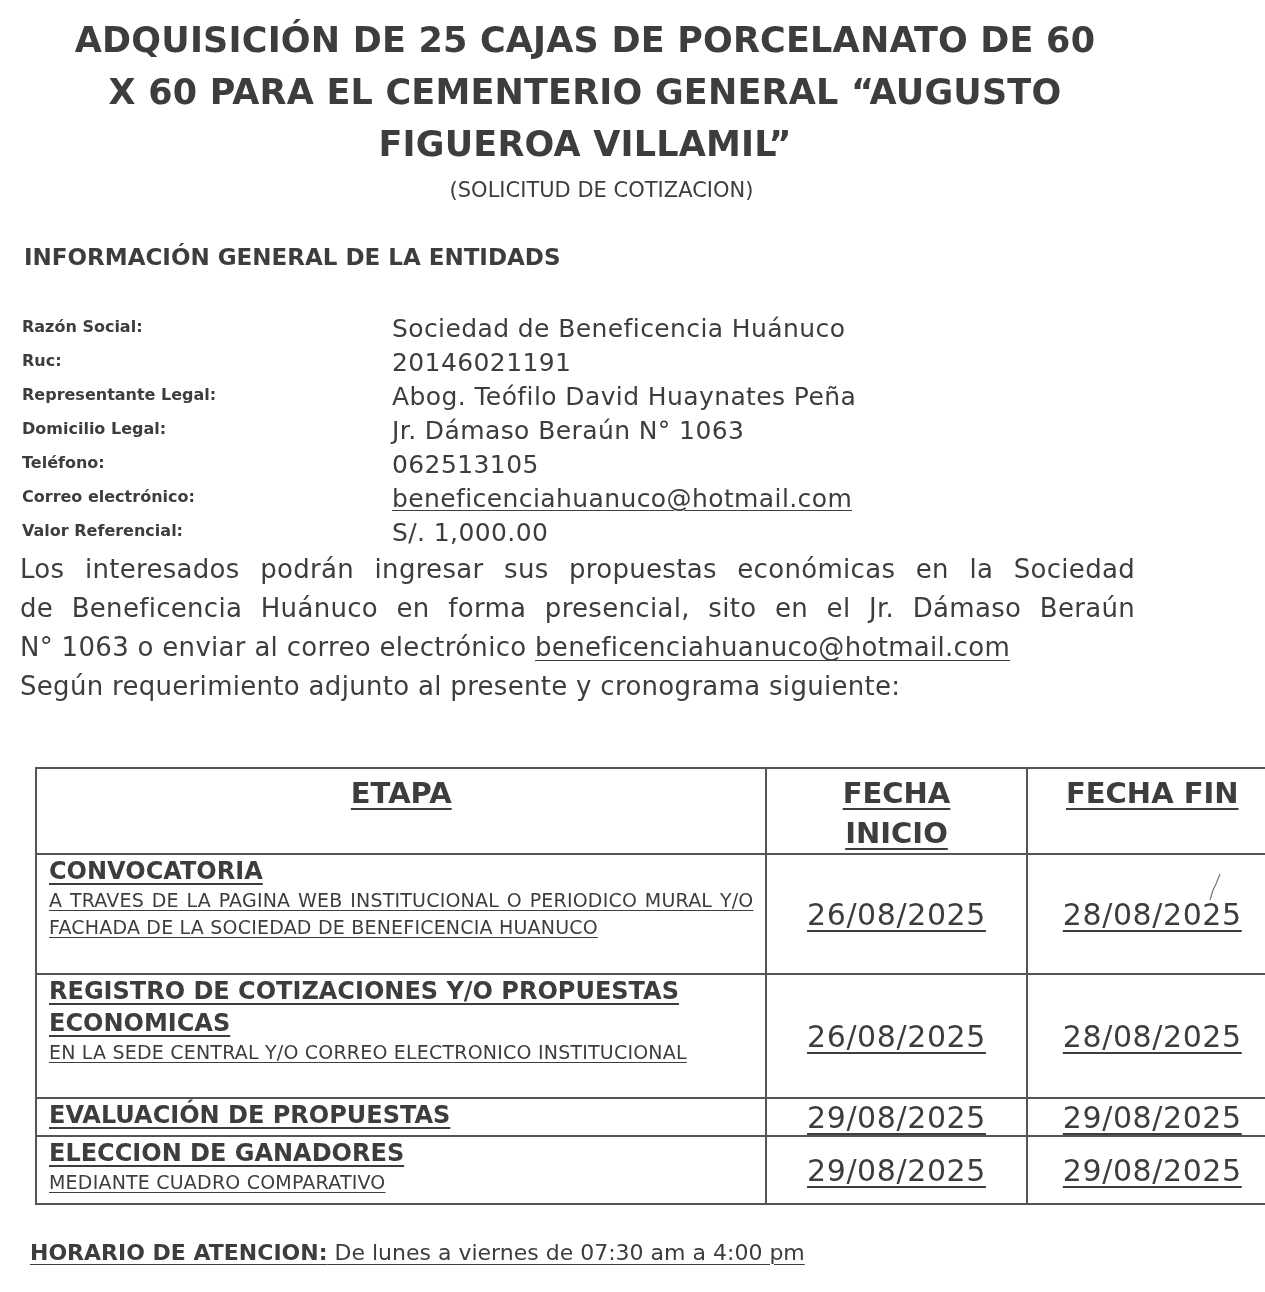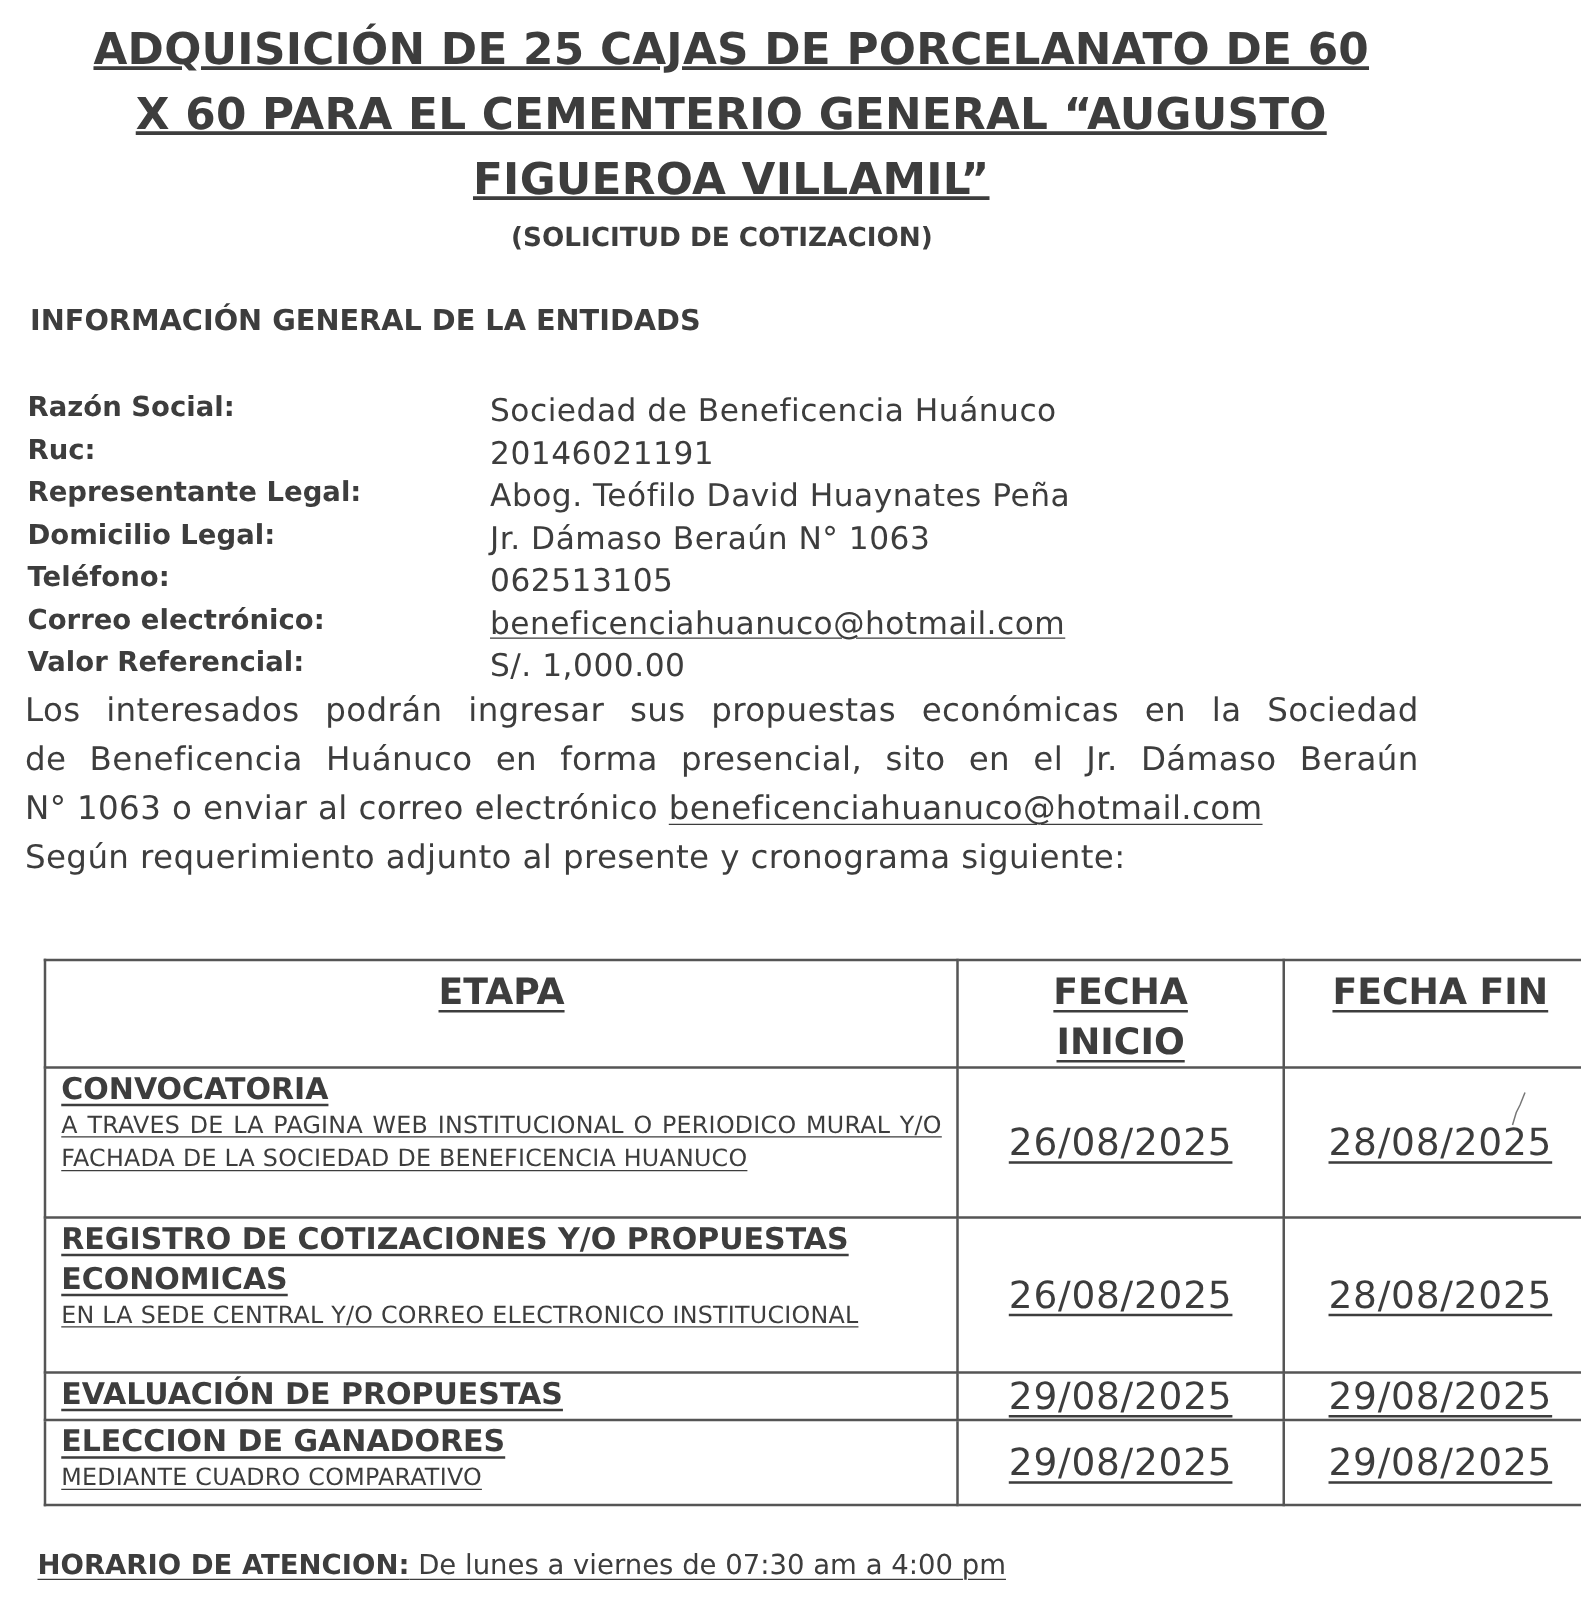--- a/index.html
+++ b/index.html
@@ -20,32 +20,32 @@
       left: 30px;
       top: 14px;
       width: 1110px;
       text-align: center;
       font-family: "DejaVu Sans", sans-serif;
       font-weight: bold;
       font-size: 35px;
       line-height: 52px;
       color: #3d3d3d;
       letter-spacing: 0.2px;
-      text-decoration: underline;
     }
     .title span { display: block; }
     .subtitle {
       position: absolute;
       left: 0;
       top: 178px;
       width: 1155px;
       text-align: center;
-      font-weight: bold;
+      font-weight: normal;
       font-size: 21px;
       color: #3d3d3d;
+      padding-left: 24px;
     }
     .section-title {
       position: absolute;
       left: 24px;
       top: 244px;
       font-weight: bold;
       font-size: 23px;
       color: #3d3d3d;
     }
     .info {
@@ -54,21 +54,21 @@
       top: 312px;
     }
     .info-row {
       display: flex;
       height: 34px;
       align-items: flex-start;
     }
     .info-label {
       width: 370px;
       font-weight: bold;
-      font-size: 22px;
+      font-size: 16px;
       line-height: 30px;
       color: #3d3d3d;
     }
     .info-value {
       font-size: 25px;
       line-height: 34px;
       color: #3d3d3d;
       letter-spacing: 0.4px;
     }
     .info-value.link { text-decoration: underline; text-decoration-thickness: 1px; text-underline-offset: 3px; }

